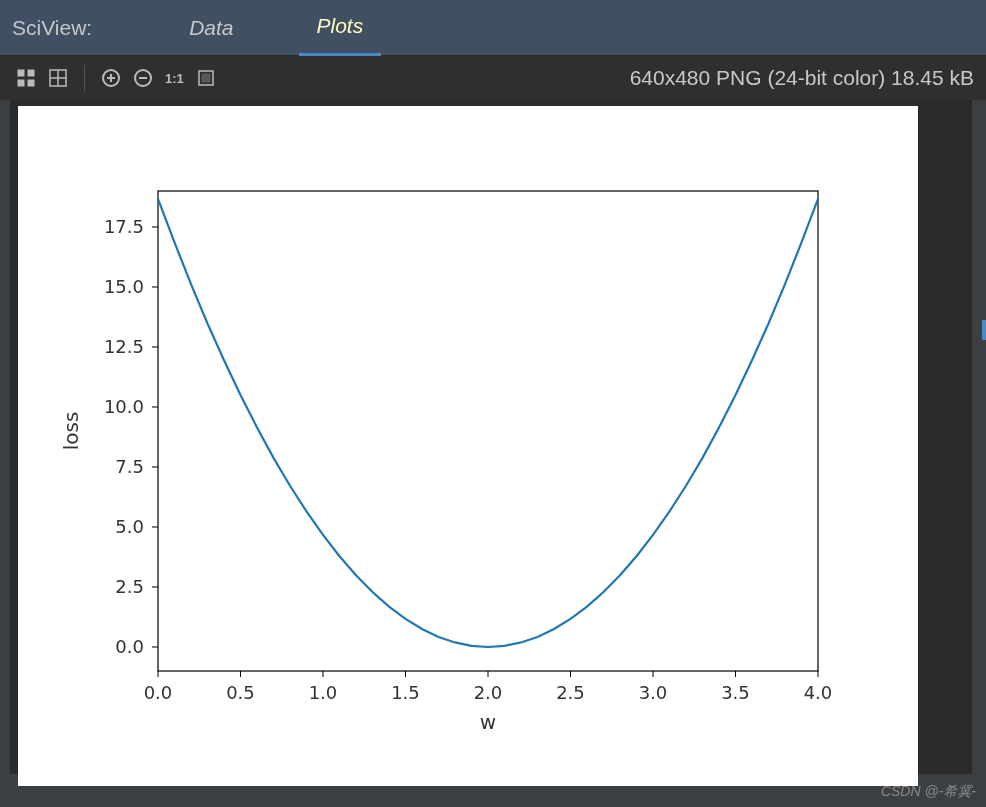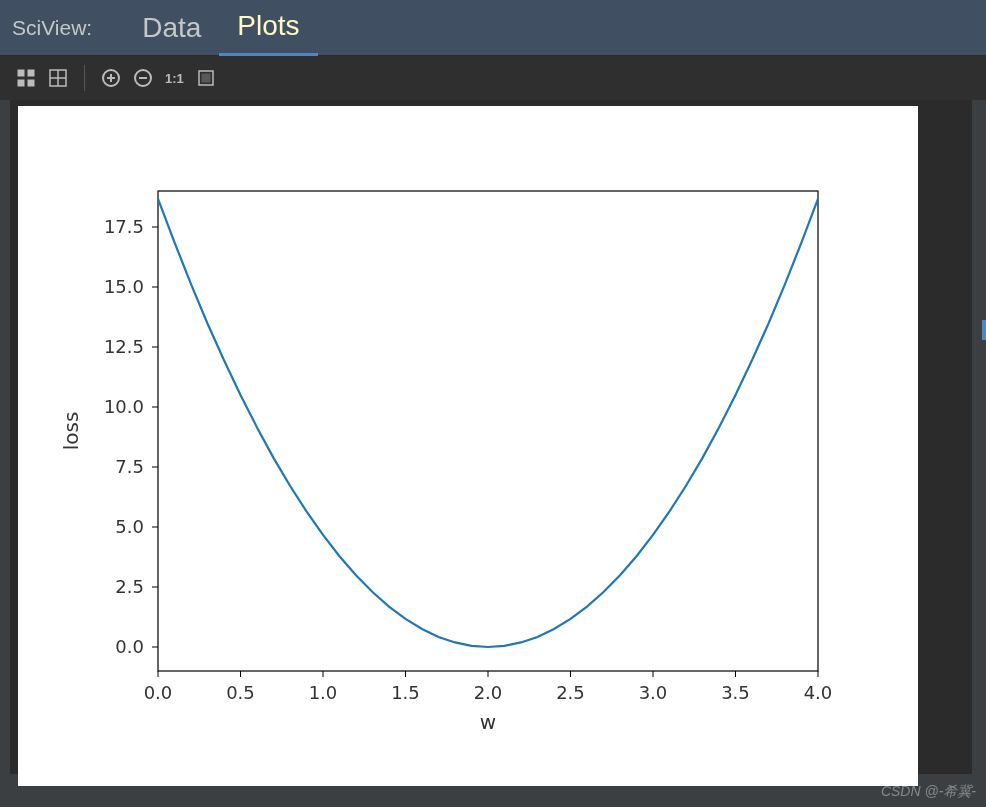--- a/index.html
+++ b/index.html
@@ -10,27 +10,29 @@
   color: #bbbbbb;
   overflow: hidden;
   position: relative;
 }
 .tabbar {
   height: 56px;
   background: #405062;
   display: flex; align-items: center;
   padding: 0 12px;
   border-bottom: 1px solid #2b2b2b;
+  gap: 47px;
 }
 .tabbar .title { font-size: 21px; color:#c5c7c9; margin-right: 32px; }
 .tab {
-  font-size: 28px; color:#c5c7c9;
+  font-size: 21px; color:#c5c7c9;
   padding: 0 18px; height: 56px;
   display: flex; align-items: center;
   cursor: pointer;
+  font-style: italic;
 }
 .tab.active { border-bottom: 3px solid #4a88c7; color:#fef9c3;}
 .toolbar {
   height: 44px;
   background: #2f2f2f;
   display: flex; align-items: center;
   padding: 0 12px;
   gap: 4px;
 }
 .toolbar .sep {
@@ -113,20 +115,21 @@
       </svg>
   </div>
   <div class="tool-btn" style="width:auto;padding:0 4px;font-size:13px;font-weight:bold;">1:1</div>
   <div class="tool-btn">
     <svg width="18" height="18" viewBox="0 0 18 18">
         <rect x="2" y="2" width="14" height="14" stroke-width="1.5"></rect>
         <rect x="5" y="5" width="8" height="8" fill="#bbb" opacity="0.3"></rect>
       </svg>
   </div>
   <div class="spacer"></div>
+  <div class="info">640x480 PNG (24-bit color) 18.45 kB</div>
 </div>
 
 <div class="plot-area">
   <div class="figure">
     <svg id="chart-svg" width="900" height="680" viewBox="0 0 900 680">
         <rect x="140" y="85" width="660" height="480" fill="none" stroke="#000" stroke-width="1.2"></rect>
         <line x1="140" y1="565" x2="140" y2="571" stroke="#000" stroke-width="1"></line>
         <text x="140" y="593" text-anchor="middle" font-size="18">0.0</text>
         <line x1="222.5" y1="565" x2="222.5" y2="571" stroke="#000" stroke-width="1"></line>
         <text x="222.5" y="593" text-anchor="middle" font-size="18">0.5</text>

